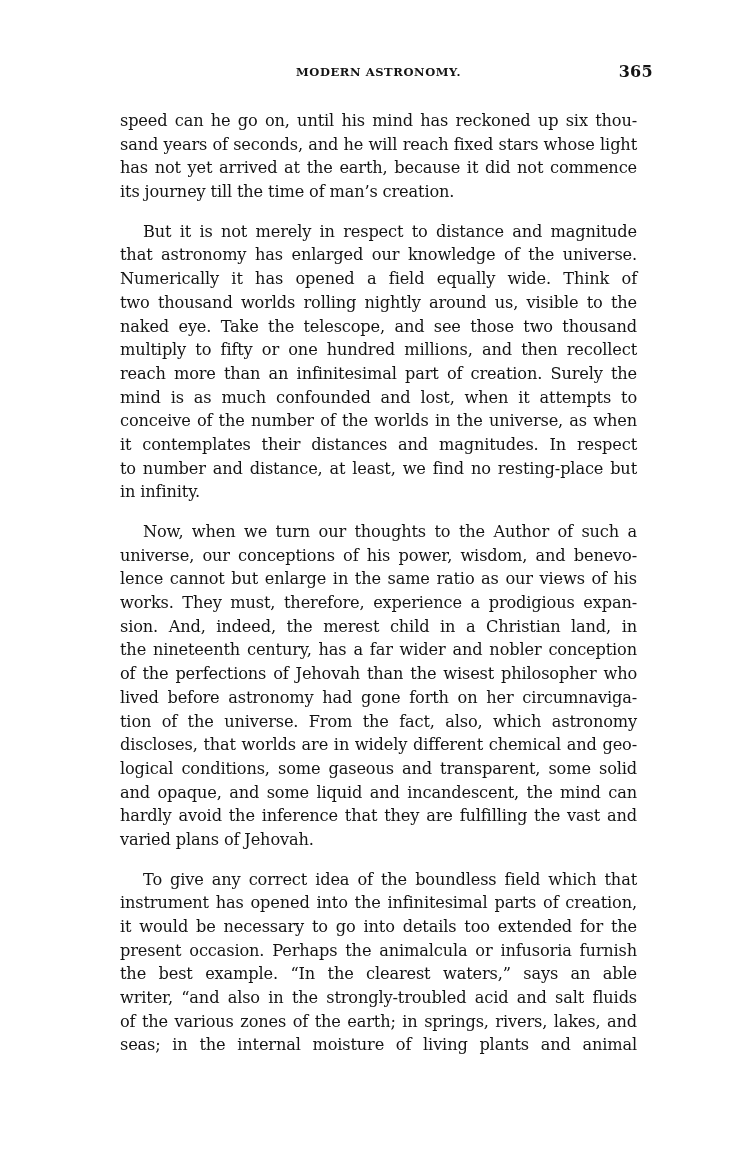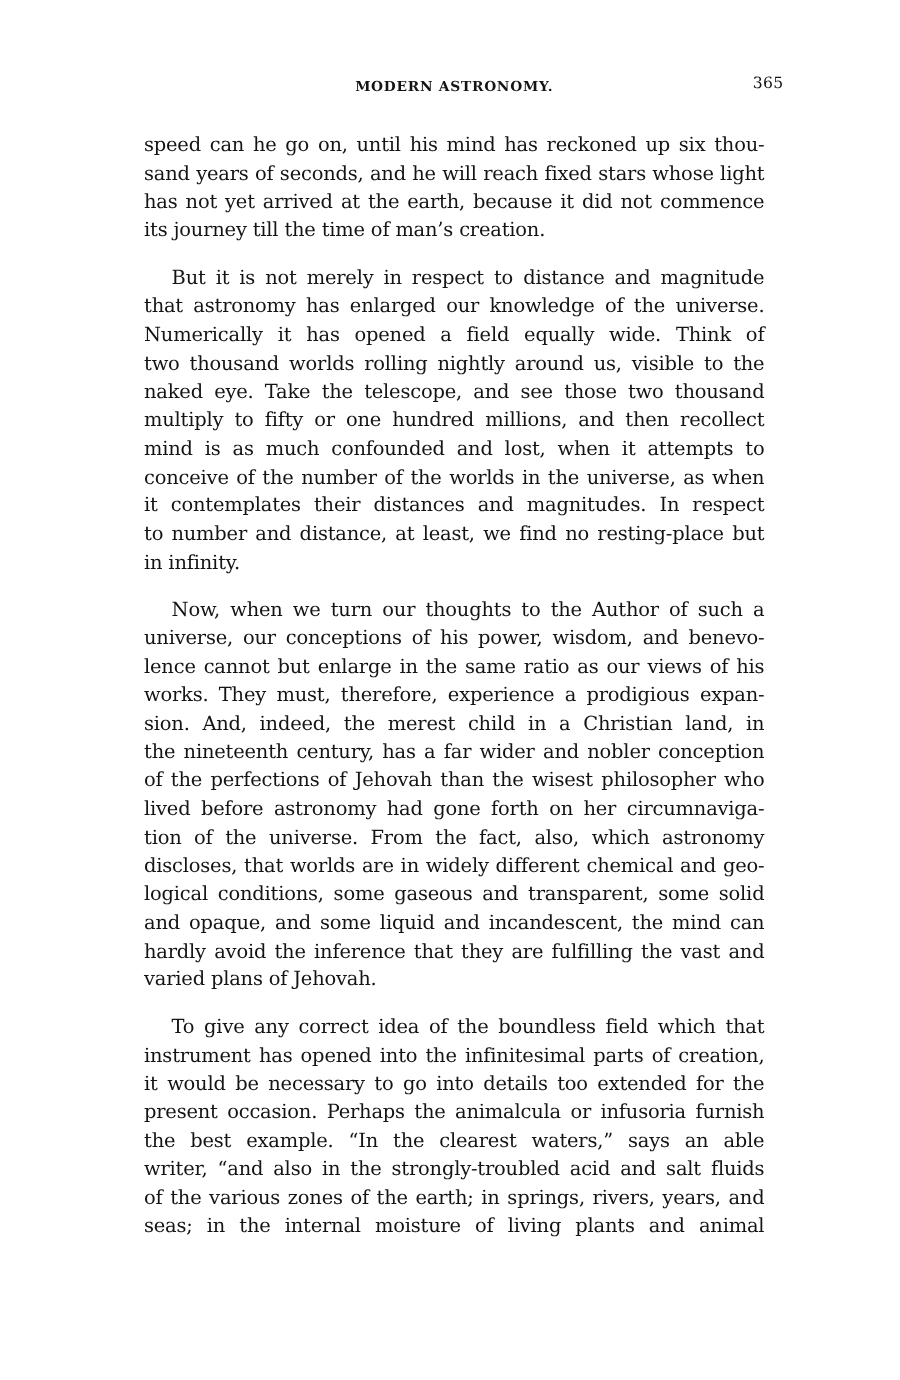--- a/index.html
+++ b/index.html
@@ -38,22 +38,22 @@
       font-family: "DejaVu Serif", serif;
       font-weight: bold;
       font-size: 11.5px;
       letter-spacing: 0.6px;
     }
     .page-number {
       position: absolute;
       right: 0;
       top: 0;
       font-family: "DejaVu Serif", serif;
-      font-weight: normal;
-      font-size: 13px;
+      font-weight: bold;
+      font-size: 16px;
       letter-spacing: 0.3px;
     }
     .body-text {
       position: absolute;
       left: 104px;
       top: 93px;
       width: 549px;
       font-family: "DejaVu Serif", serif;
       font-size: 16.2px;
       line-height: 23.7px;
@@ -98,20 +98,21 @@
         <span class="line">has not yet arrived at the earth, because it did not commence</span>
         <span class="line last">its journey till the time of man’s creation.</span>
       </p>
     <p>
         <span class="line indent">But it is not merely in respect to distance and magnitude</span>
         <span class="line">that astronomy has enlarged our knowledge of the universe.</span>
         <span class="line">Numerically it has opened a field equally wide.  Think of</span>
         <span class="line">two thousand worlds rolling nightly around us, visible to the</span>
         <span class="line">naked eye.  Take the telescope, and see those two thousand</span>
         <span class="line">multiply to fifty or one hundred millions, and then recollect</span>
+        <span class="line">reach more than an infinitesimal part of creation.  Surely the</span>
         <span class="line">mind is as much confounded and lost, when it attempts to</span>
         <span class="line">conceive of the number of the worlds in the universe, as when</span>
         <span class="line">it contemplates their distances and magnitudes.  In respect</span>
         <span class="line">to number and distance, at least, we find no resting-place but</span>
         <span class="line last">in infinity.</span>
       </p>
     <p>
         <span class="line indent">Now, when we turn our thoughts to the Author of such a</span>
         <span class="line">universe, our conceptions of his power, wisdom, and benevo-</span>
         <span class="line">lence cannot but enlarge in the same ratio as our views of his</span>
@@ -127,17 +128,17 @@
         <span class="line">hardly avoid the inference that they are fulfilling the vast and</span>
         <span class="line last">varied plans of Jehovah.</span>
       </p>
     <p>
         <span class="line indent">To give any correct idea of the boundless field which that</span>
         <span class="line">instrument has opened into the infinitesimal parts of creation,</span>
         <span class="line">it would be necessary to go into details too extended for the</span>
         <span class="line">present occasion.  Perhaps the animalcula or infusoria furnish</span>
         <span class="line">the best example.  “In the clearest waters,” says an able</span>
         <span class="line">writer, “and also in the strongly-troubled acid and salt fluids</span>
-        <span class="line">of the various zones of the earth; in springs, rivers, years, and</span>
+        <span class="line">of the various zones of the earth; in springs, rivers, lakes, and</span>
         <span class="line">seas; in the internal moisture of living plants and animal</span>
       </p>
   </div>
 </div>
 
 </body></html>

